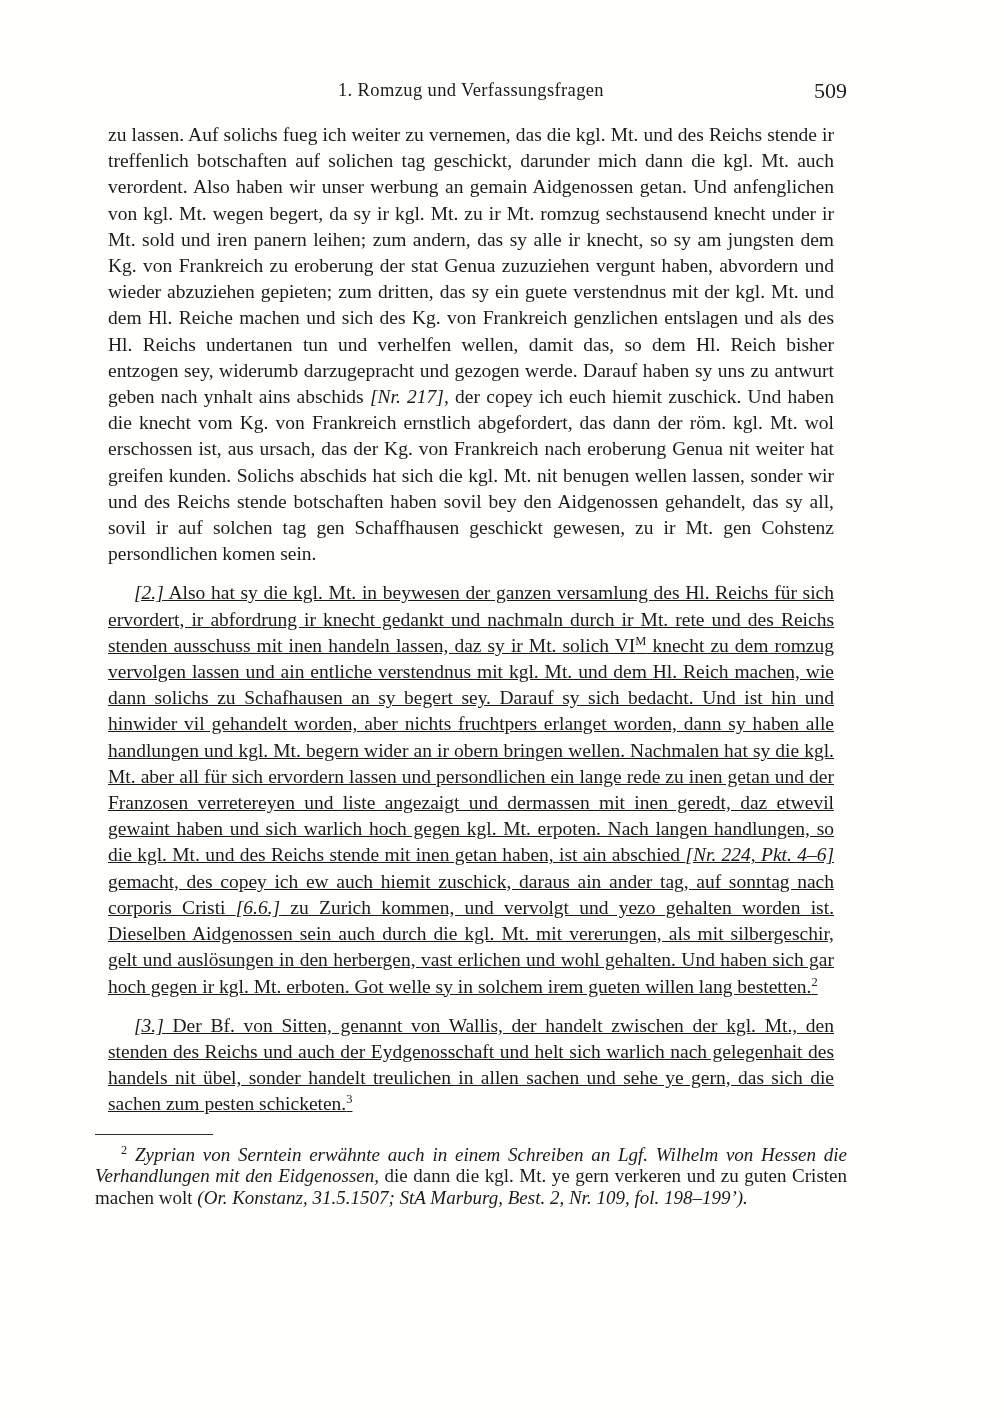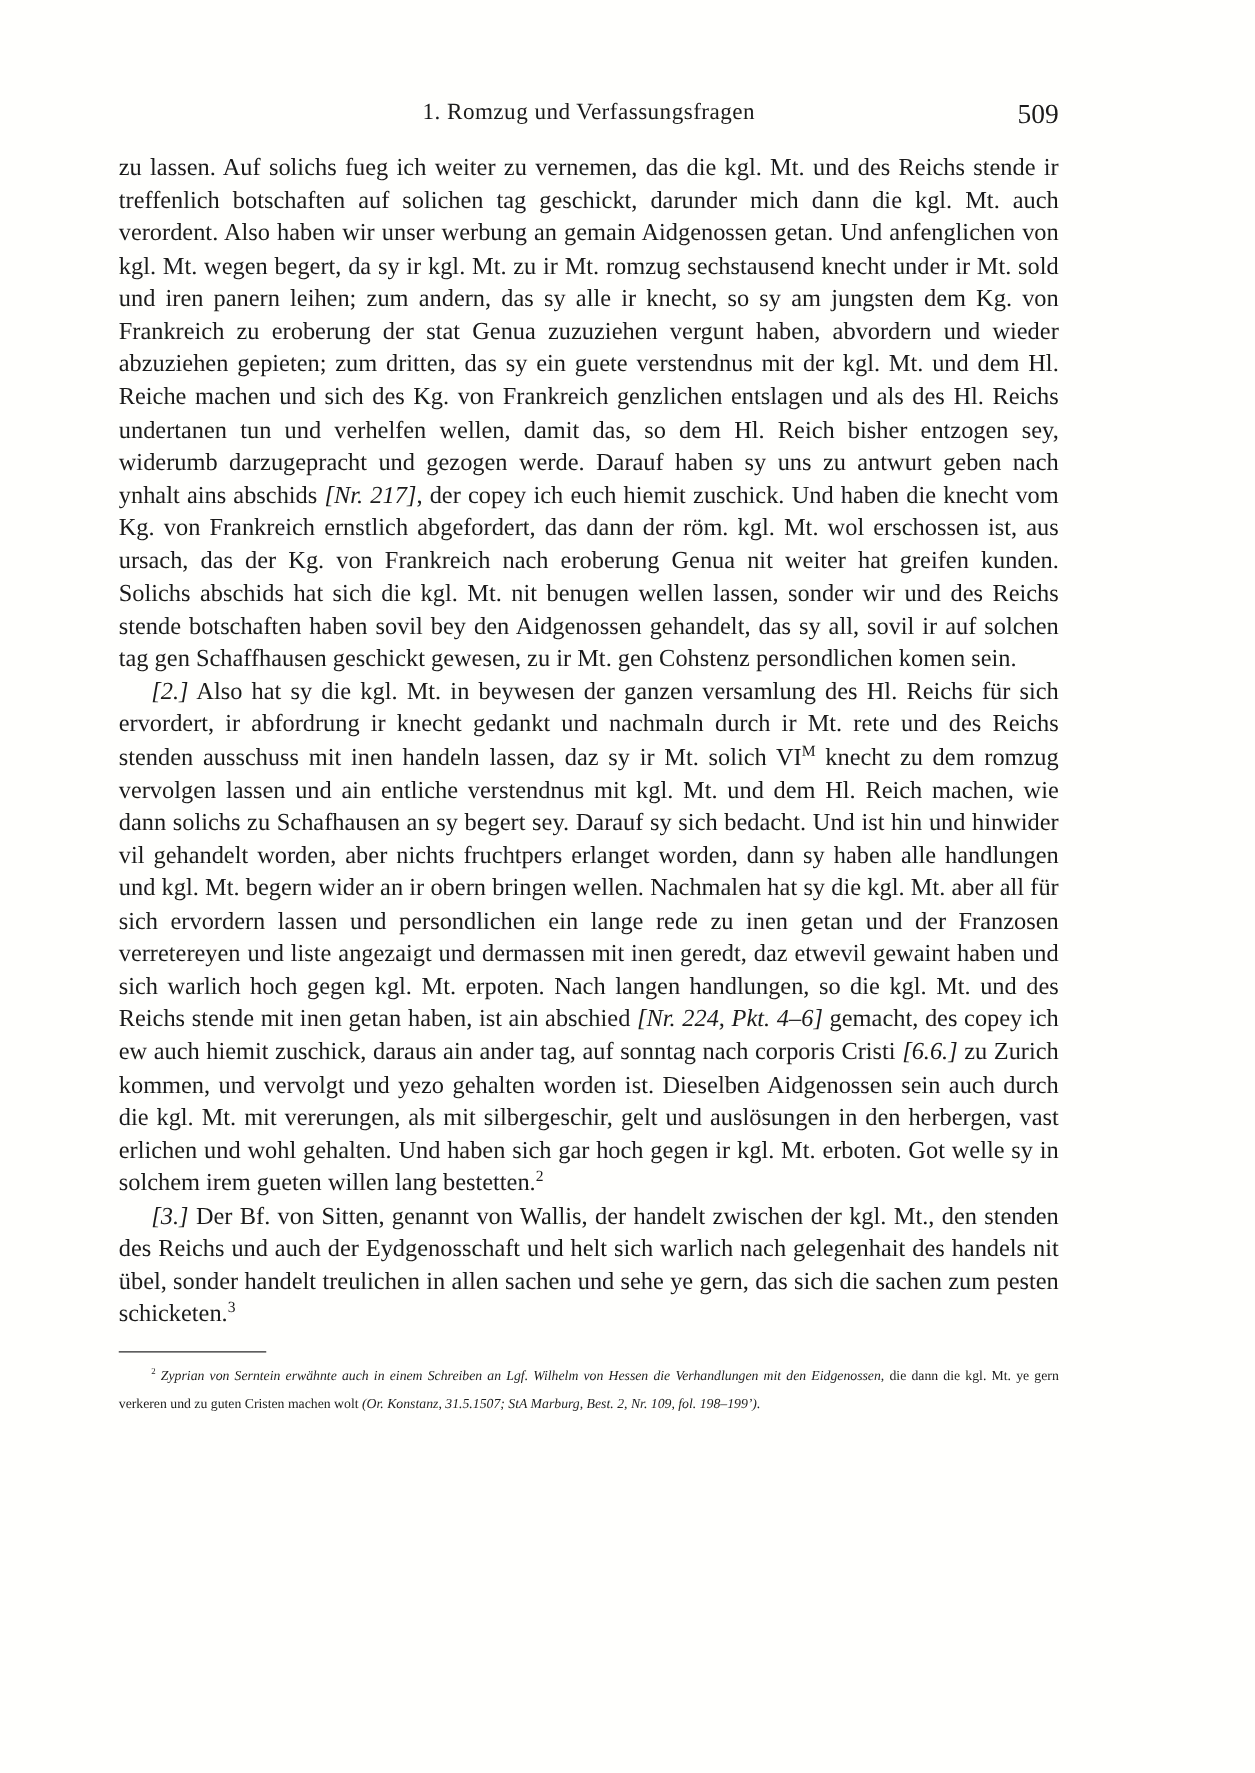--- a/index.html
+++ b/index.html
@@ -33,41 +33,41 @@
   .pagenum {
     position: absolute;
     right: 0; top: -2px;
     font-size: 22px;
   }
   .body-text {
     font-size: 19.5px;
     line-height: 26.2px;
     text-align: justify;
   }
-  .para { margin: 0; }
-  .para.indent { text-indent: 26px; }
+  .para { margin: 13px; }
+  .para.indent { text-indent: 26px; text-decoration: underline; }
   .it { font-style: italic; }
   .sup {
     vertical-align: super;
     font-size: 0.64em;
     line-height: 0;
   }
   .sc {
     font-variant: small-caps;
     letter-spacing: 0.04em;
   }
   .footnote-sep {
     width: 118px;
     height: 0;
     border-top: 1.3px solid #2a2a2a;
     margin-top: 16px;
     margin-bottom: 9px;
   }
   .footnotes {
-    font-size: 11px;
+    font-size: 19px;
     line-height: 21.6px;
     text-align: justify;
   }
   .footnote {
     margin: 0;
     text-indent: 26px;
   }
   .footnote.cont {
     text-align-last: justify;
   }

